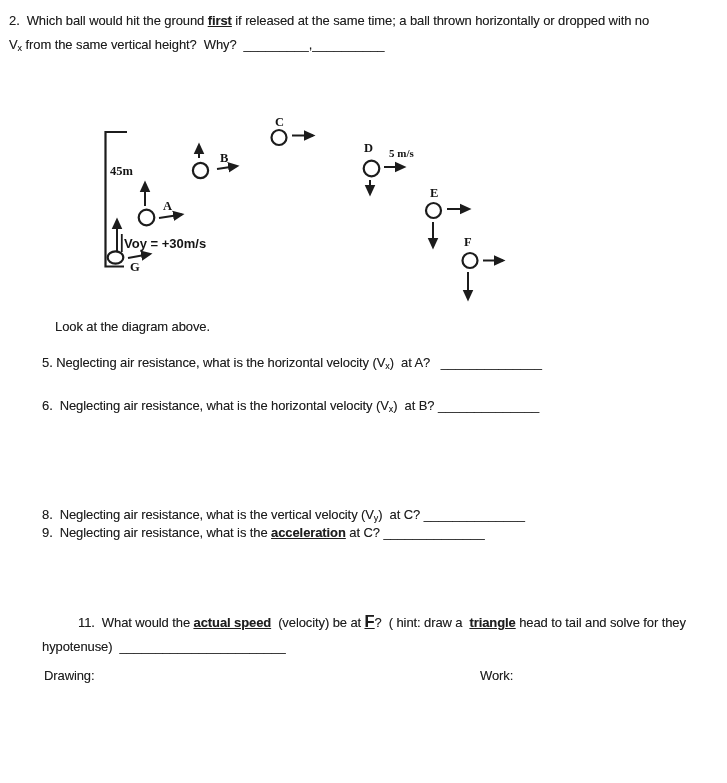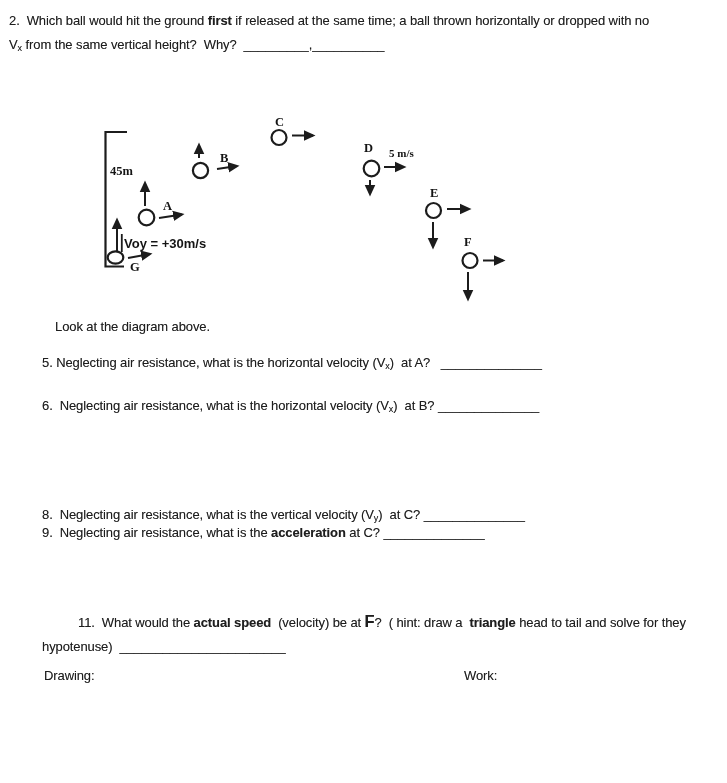--- a/index.html
+++ b/index.html
@@ -13,21 +13,21 @@
   }
   .line{
     position:absolute;
     white-space:pre;
     font-size:13px;
     line-height:1.15;
     letter-spacing:-0.1px;
     color:#1e1e1e;
     text-shadow:0 0 0.5px rgba(40,40,40,0.45);
   }
-  .line .b{font-weight:700;}
+  .line .b{font-weight:700;text-decoration:underline;}
   .line .u{}
   .line .sub{font-size:9px;position:relative;top:2px;letter-spacing:0;}
   .line .big{font-size:16.5px;font-weight:700;}
   .blank{letter-spacing:0;}
   svg text{text-shadow:none;}
   .ball{fill:#ffffff;stroke:#1c1c1c;stroke-width:2.2;}
   .arrow{stroke:#1c1c1c;stroke-width:2;fill:none;}
   .thin{stroke:#1c1c1c;stroke-width:1.8;}
   .slabel{font:bold 12.5px "Liberation Serif",serif;fill:#141414;}
   .slabel-sm{font:bold 11px "Liberation Serif",serif;fill:#141414;}
@@ -98,15 +98,15 @@
 
   <div class="line" style="left:42px;top:508px;"><span><span>8.  Neglecting air resistance, what is the vertical velocity (V</span><span class="sub">y</span><span>)  at C? </span></span><span class="blank">______________</span></div>
 
   <div class="line" style="left:42px;top:526px;"><span><span>9.  Neglecting air resistance, what is the </span><span class="b u">acceleration</span><span> at C? </span></span><span class="blank">______________</span></div>
 
 
   <div class="line" style="left:42px;top:612px;margin-left:36px;"><span>11.  What would the </span><span class="b">actual speed</span><span>  (velocity) be at </span><span class="b big">F</span><span>?  ( hint: draw a  </span><span class="b">triangle</span><span> head to tail and solve for they</span></div>
   <div class="line" style="left:42px;top:640px;"><span>hypotenuse)  </span><span class="blank">_______________________</span></div>
 
   <div class="line" style="left:44px;top:669px;">Drawing:</div>
-  <div class="line" style="left:464px;top:669px;text-align:center;">Work:</div>
+  <div class="line" style="left:480px;top:669px;text-align:center;">Work:</div>
 
 </div>
 
 </body></html>

